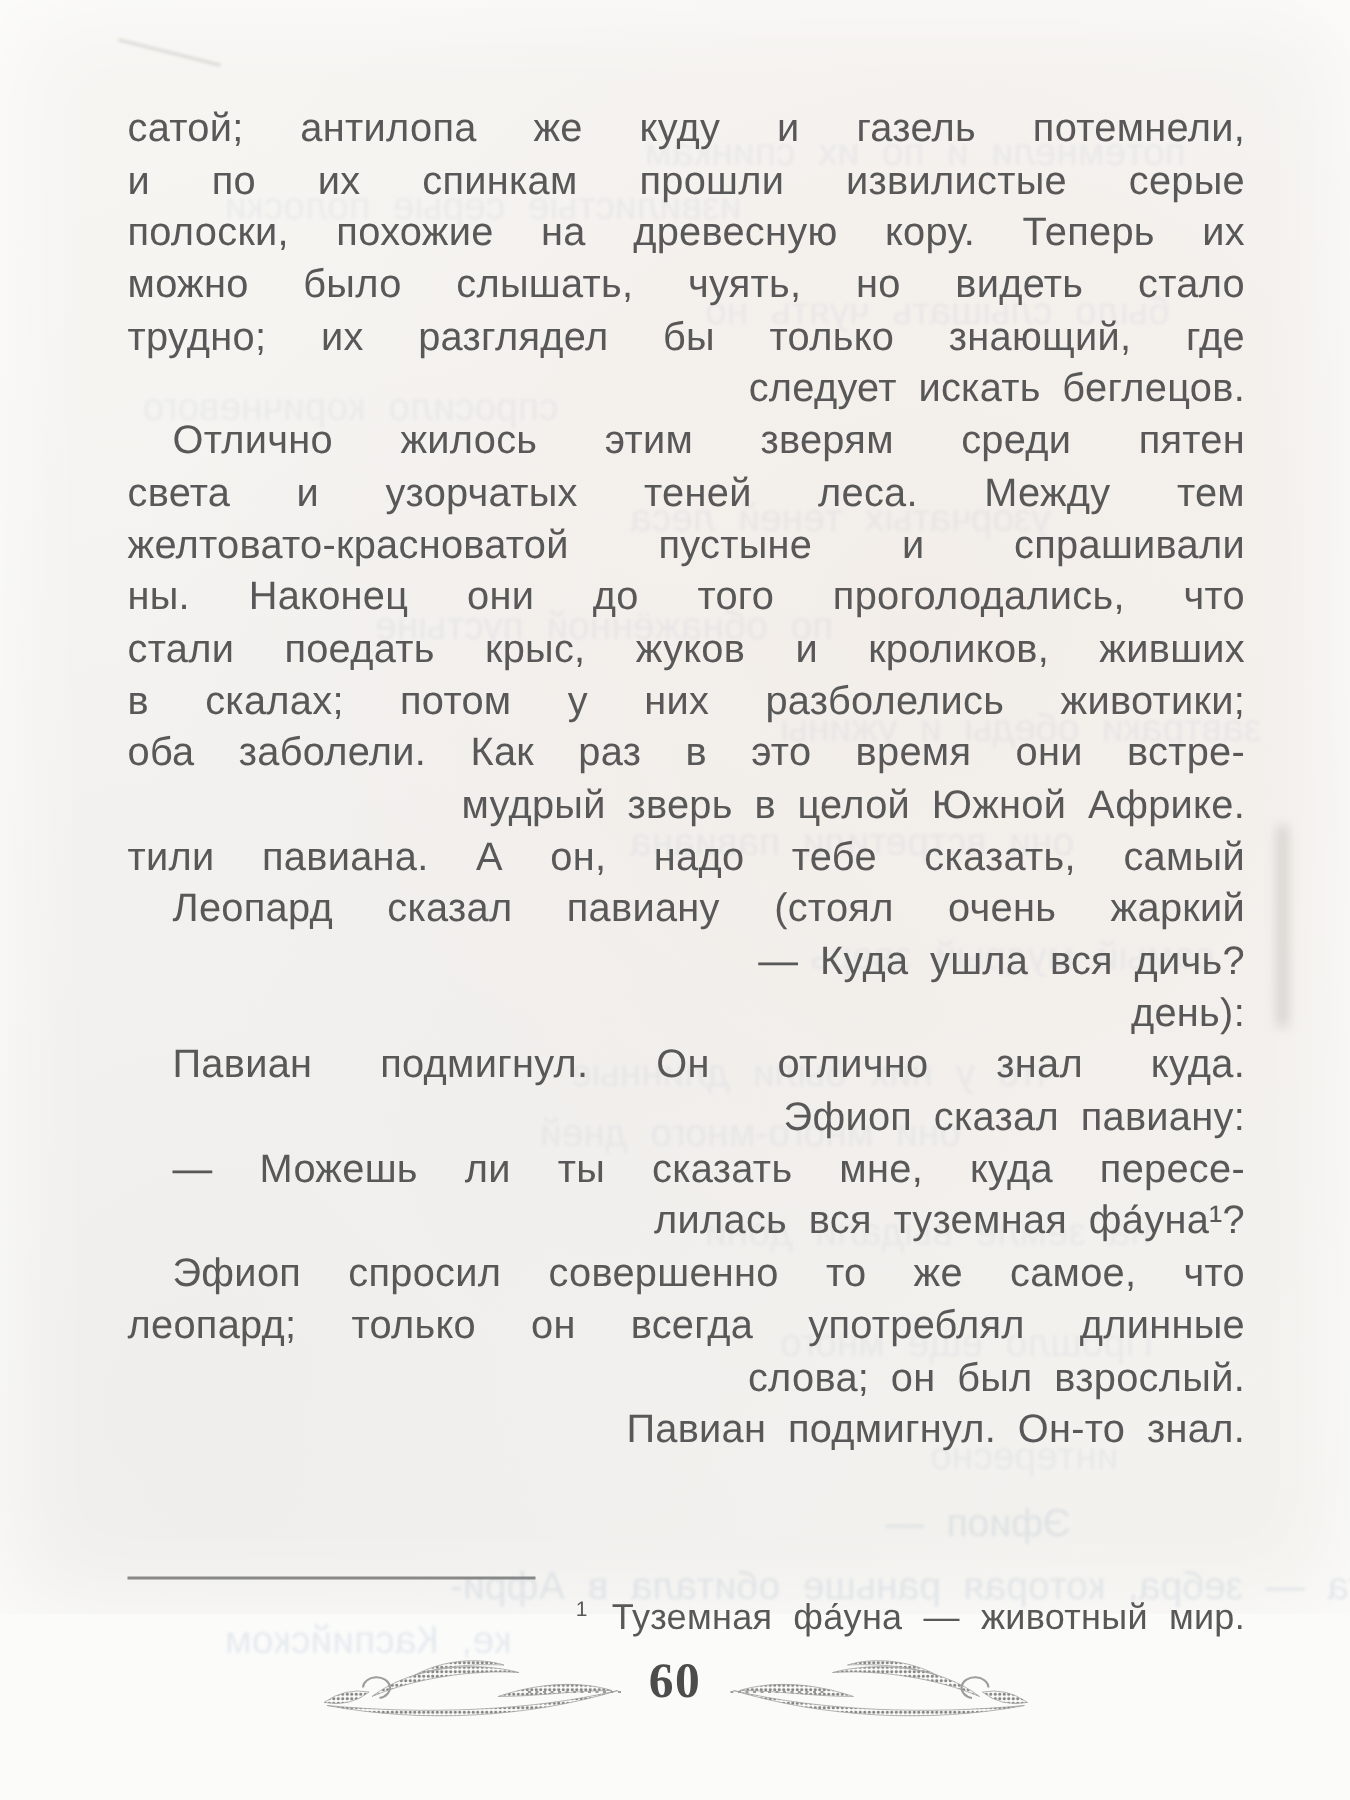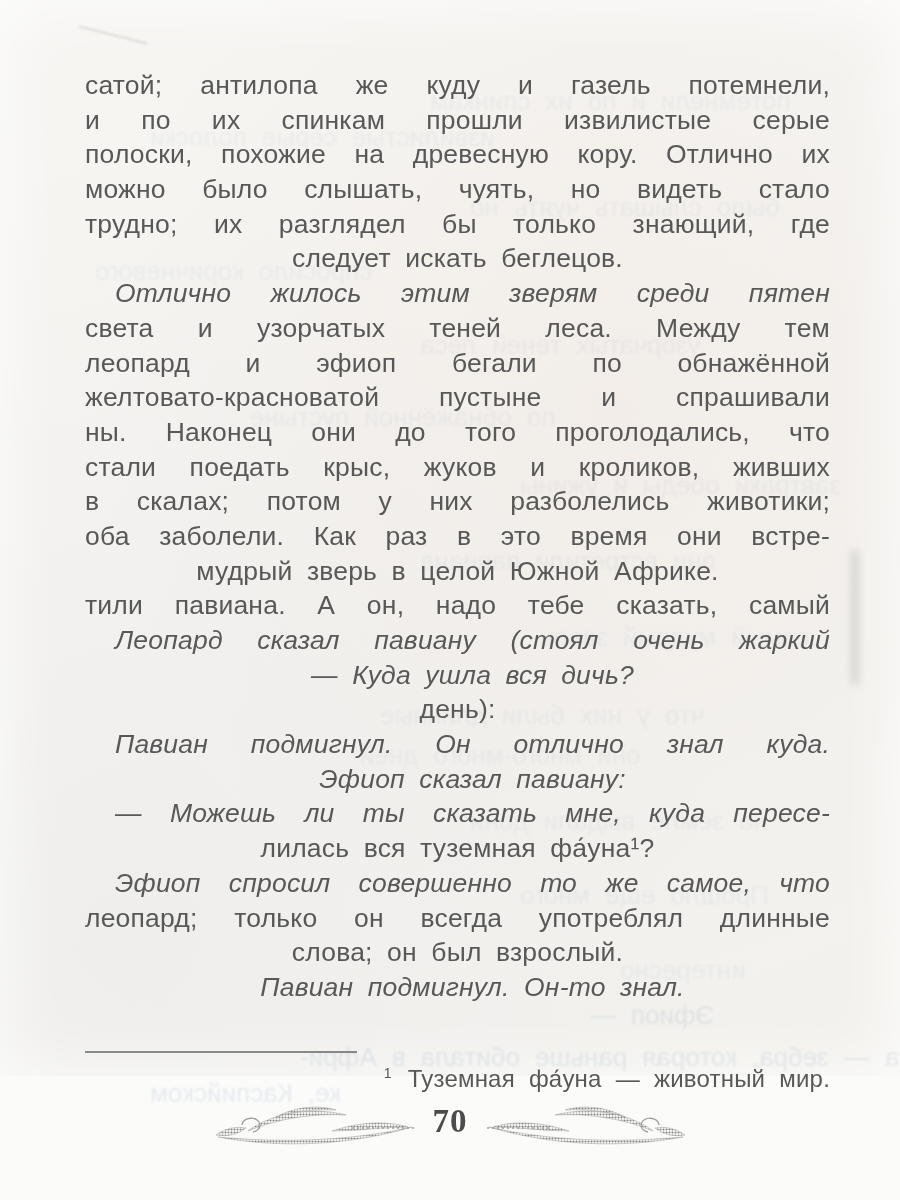--- a/index.html
+++ b/index.html
@@ -28,24 +28,24 @@
   .bleed-line.strong{opacity:.17;}
 
   
   .text-block{
     position:absolute;left:85px;top:68px;width:745px;
     color:var(--ink,#585858);
   }
   .line{
     font-size:26.5px;line-height:34.7px;height:34.7px;
     word-spacing:.26em;letter-spacing:.2px;
-    text-align:center;
+    text-align:right;
   }
   .line.just{text-align:justify;text-align-last:justify;}
-  .line.ind{padding-left:30px;font-style:italic;}
+  .line.ind{padding-left:30px;}
 
   
   .footnote-rule{
     position:absolute;left:85px;top:1051px;width:272px;height:2px;
     background:var(--rule,#6e6e6e);opacity:.8;
   }
   .footnote{
     position:absolute;left:85px;top:1063px;width:745px;
     color:var(--ink,#585858);font-size:24px;line-height:32px;
     word-spacing:.3em;letter-spacing:.2px;text-align:right;
@@ -100,27 +100,26 @@
       <div class="bleed-line" style="top: 880px; left: 520px;">Прошло ещё много</div>
       <div class="bleed-line" style="top: 955px; left: 620px;">интересно</div>
       <div class="bleed-line strong" style="top: 1000px; left: 590px;">Эфиоп —</div>
       <div class="bleed-line strong" style="top: 1042px; left: 300px;">Кватта — зебра, которая раньше обитала в Афри-</div>
       <div class="bleed-line strong" style="top: 1078px; left: 150px;">ке, Каспийском</div>
     </div>
 
   <div class="text-block">
       <div class="line just">сатой; антилопа же куду и газель потемнели,</div>
       <div class="line just">и по их спинкам прошли извилистые серые</div>
-      <div class="line just">полоски, похожие на древесную кору. Отлично их</div>
+      <div class="line just">полоски, похожие на древесную кору. Теперь их</div>
       <div class="line just">можно было слышать, чуять, но видеть стало</div>
       <div class="line just">трудно; их разглядел бы только знающий, где</div>
       <div class="line">следует искать беглецов.</div>
       <div class="line ind just">Отлично жилось этим зверям среди пятен</div>
       <div class="line just">света и узорчатых теней леса. Между тем</div>
-      <div class="line just">леопард и эфиоп бегали по обнажённой</div>
       <div class="line just">желтовато-красноватой пустыне и спрашивали</div>
       <div class="line just">ны. Наконец они до того проголодались, что</div>
       <div class="line just">стали поедать крыс, жуков и кроликов, живших</div>
       <div class="line just">в скалах; потом у них разболелись животики;</div>
       <div class="line just">оба заболели. Как раз в это время они встре-</div>
       <div class="line">мудрый зверь в целой Южной Африке.</div>
       <div class="line just">тили павиана. А он, надо тебе сказать, самый</div>
       <div class="line ind just">Леопард сказал павиану (стоял очень жаркий</div>
       <div class="line ind">— Куда ушла вся дичь?</div>
       <div class="line">день):</div>
@@ -149,21 +148,21 @@
         <path d="M4 34 q14 -10 30 -7 q-12 10 -30 7 Z"></path>
         <path d="M6 36 C70 48 140 44 200 26 C140 40 70 42 6 36 Z"></path>
         <path d="M36 30 C62 10 104 6 134 14 C102 12 64 18 36 30 Z"></path>
         <path d="M64 16 C84 5 108 4 124 9 C104 8 80 10 64 16 Z"></path>
         <path d="M120 30 C150 20 176 20 196 26 C172 26 146 30 120 30 Z"></path>
       </g>
       <path d="M30 24 a9 7 0 1 1 11 7" fill="none" stroke="#8d8d8d" stroke-width="1.4"></path>
       <path d="M140 27 L205 27" fill="none" stroke="#8d8d8d" stroke-width="1.4" stroke-dasharray="2 3"></path>
     </svg>
 
-    <div class="pageno">70</div>
+    <div class="pageno">60</div>
 
     <svg class="flourish right" width="205" height="48" viewBox="0 0 205 48">
       <defs>
         <pattern id="htB" width="3" height="3" patternUnits="userSpaceOnUse">
           <circle cx="1.5" cy="1.5" r="1.05" fill="#6e6e6e"></circle>
         </pattern>
       </defs>
       <g fill="url(#htB)" stroke="#8d8d8d" stroke-width="0.5">
         <path d="M4 34 q14 -10 30 -7 q-12 10 -30 7 Z"></path>
         <path d="M6 36 C70 48 140 44 200 26 C140 40 70 42 6 36 Z"></path>

